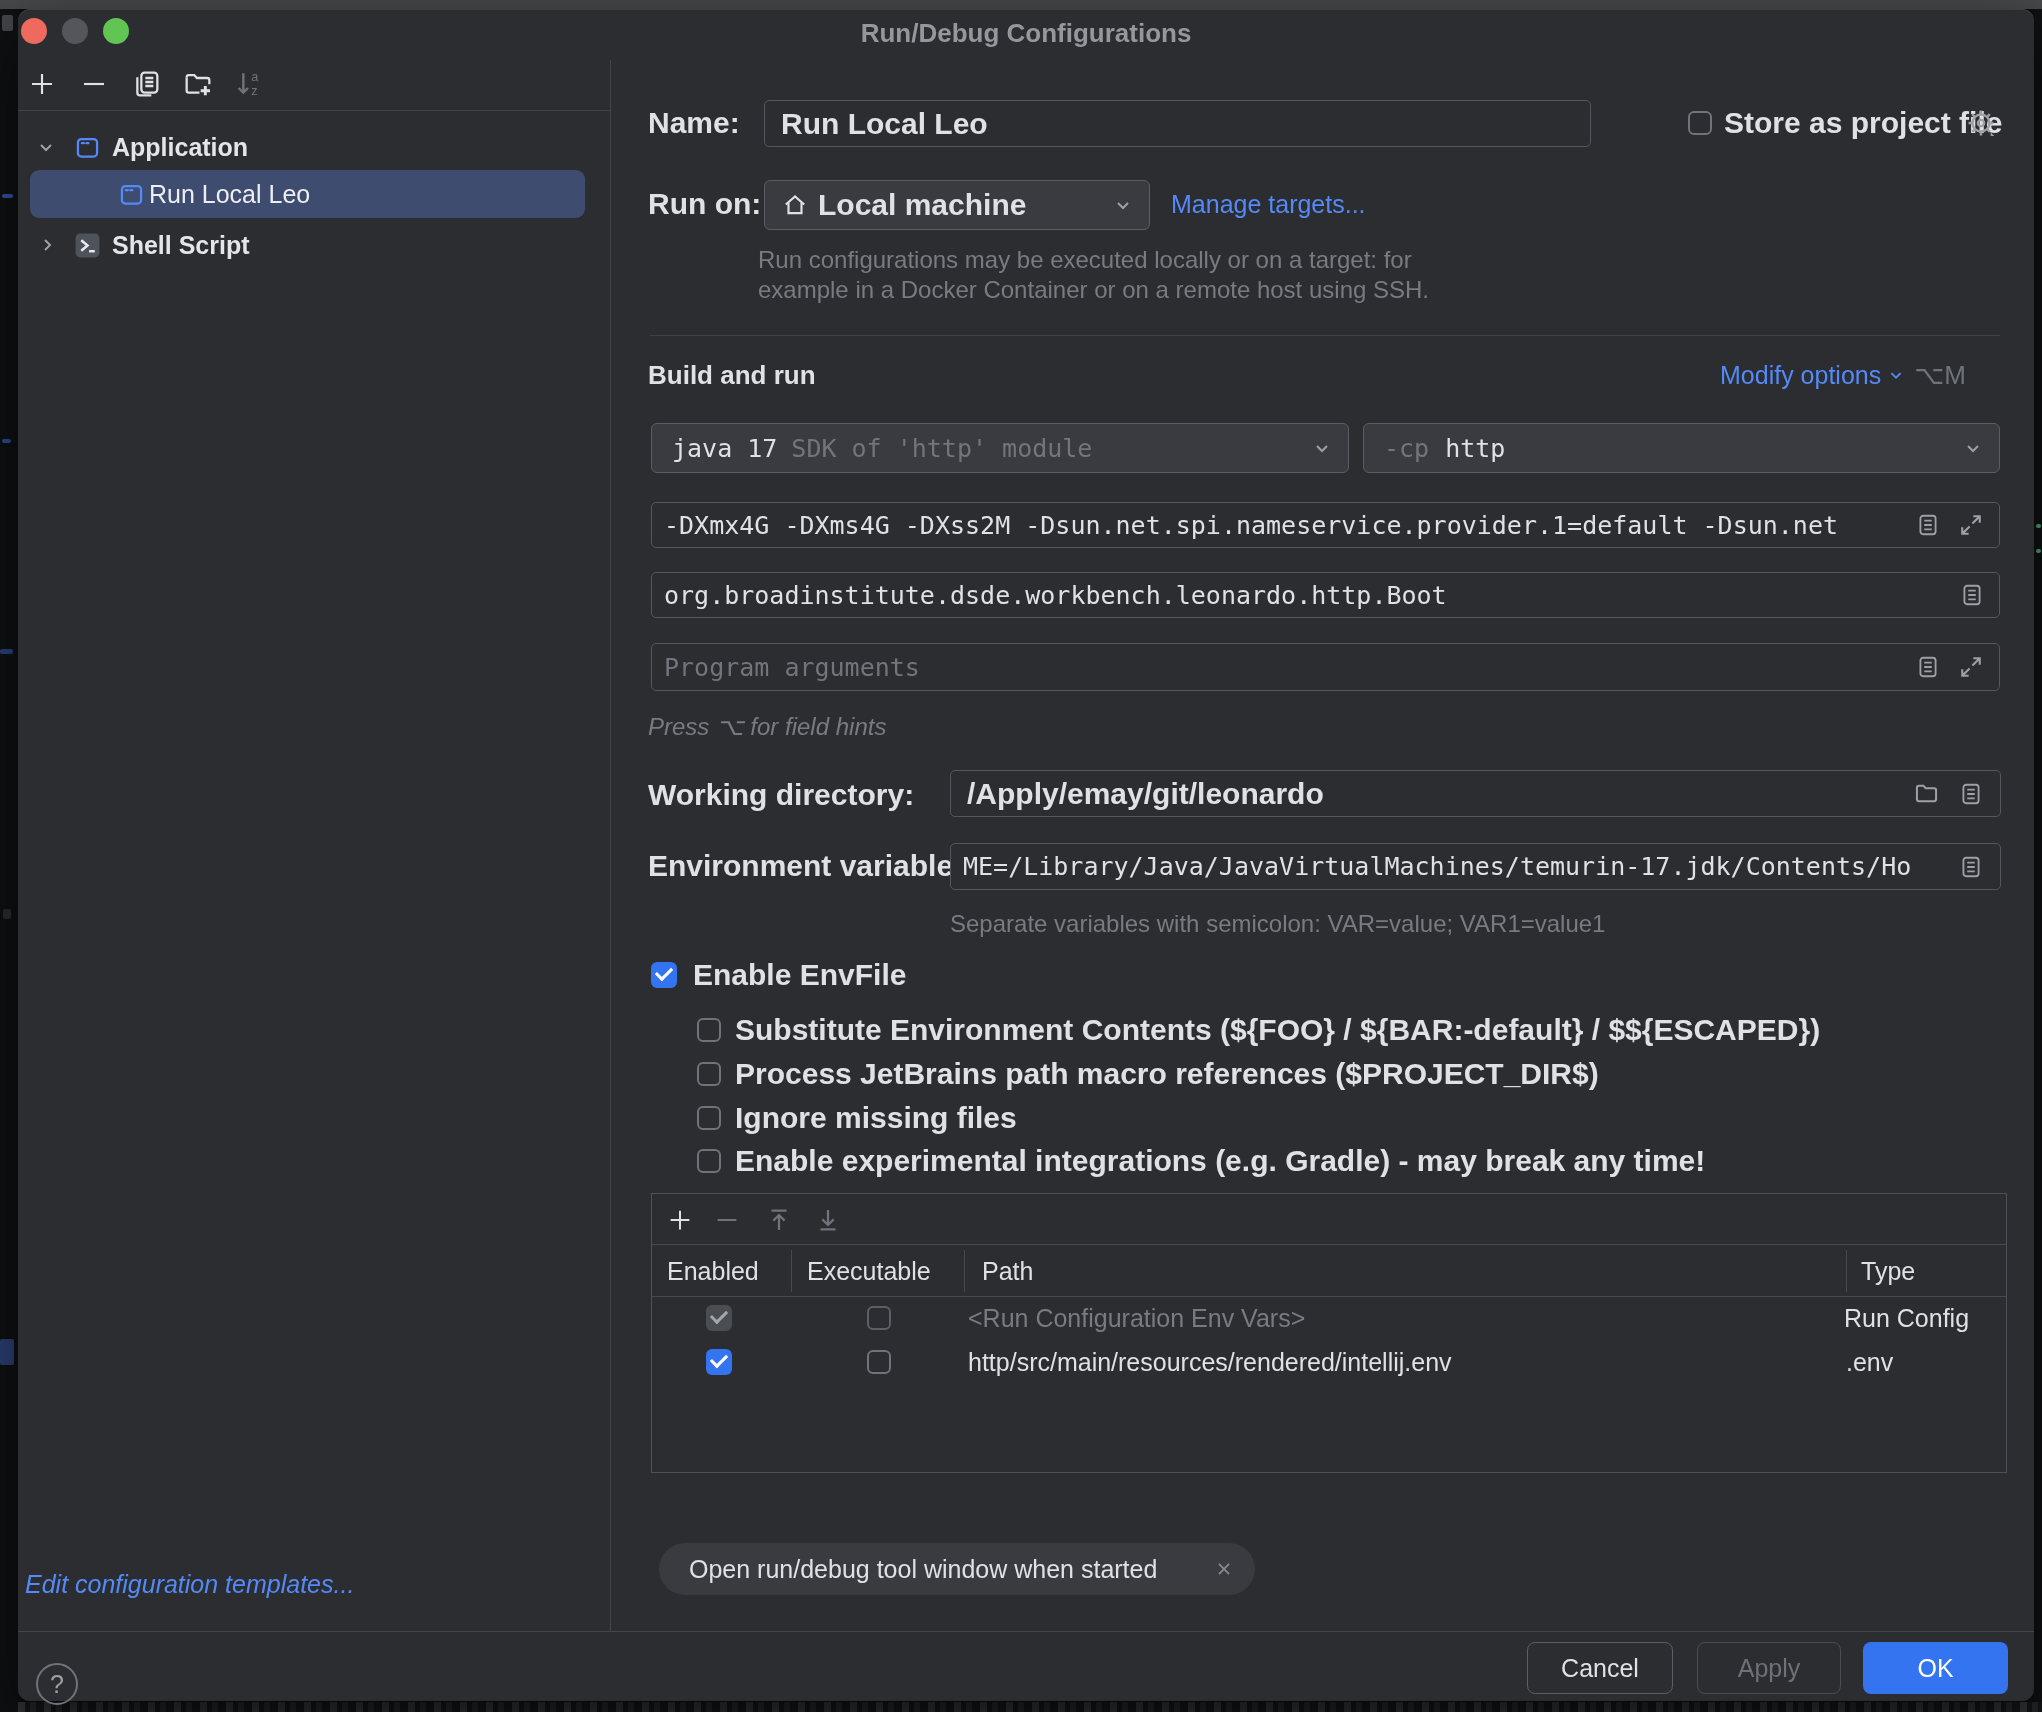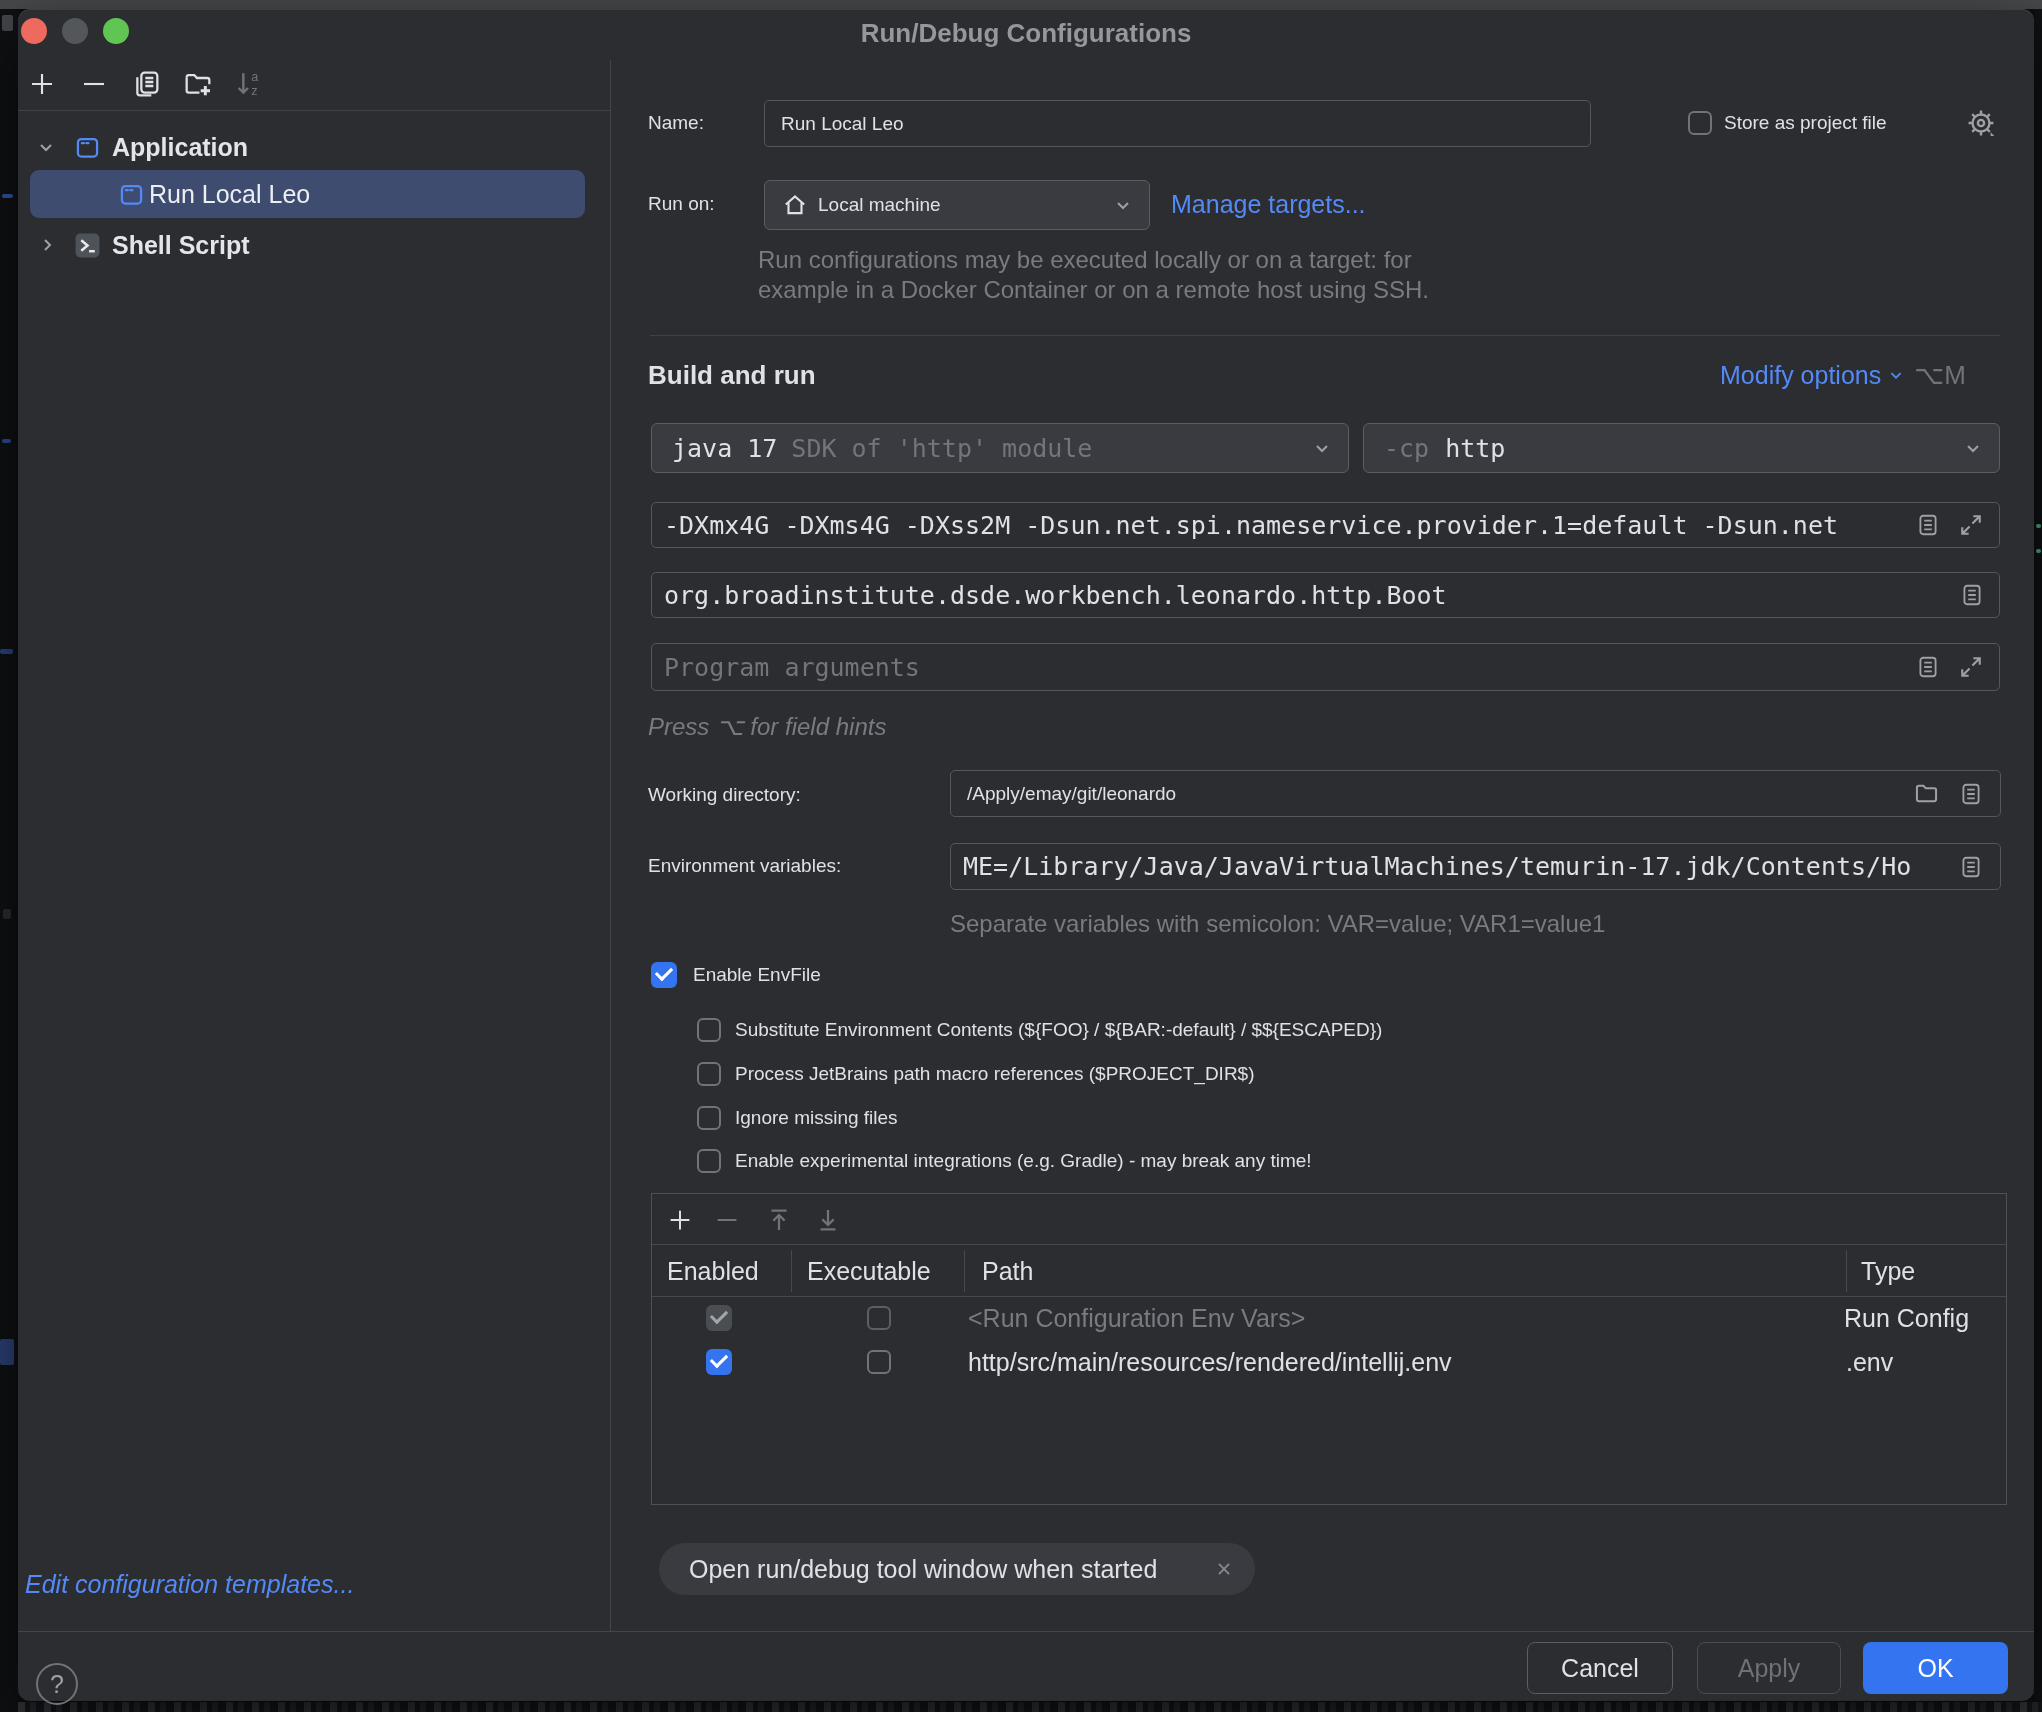--- a/index.html
+++ b/index.html
@@ -9,21 +9,21 @@
   .topstrip{left:0;top:0;width:2042px;height:9px;background:#48494b;}
   .leftstrip{left:0;top:9px;width:18px;height:1703px;background:#101114;}
   .rightstrip{left:2034px;top:9px;width:8px;height:1692px;background:#101114;}
   .botstrip{left:18px;top:1702px;width:2024px;height:10px;
     background:repeating-linear-gradient(90deg,#3b3d42 0 7px,#17181b 7px 12px,#2a2c30 12px 18px,#17181b 18px 26px);opacity:.85;}
   .mark{position:absolute;border-radius:2px;}
   .dialog{left:18px;top:9px;width:2016px;height:1692px;background:#2b2d30;border-radius:12px;
     box-shadow:inset 0 1px 0 #3d3e41,0 24px 70px rgba(0,0,0,.65);}
   .title{left:0;right:0;top:9px;width:2016px;text-align:center;font-size:26px;font-weight:bold;color:#94979c;}
   .light{width:26px;height:26px;border-radius:50%;}
-  .lbl{font-size:19px;color:#dfe1e5;line-height:34px;height:34px;white-space:nowrap;}
+  .lbl{font-size:30px;color:#dfe1e5;line-height:34px;height:34px;white-space:nowrap;font-weight:bold;}
   .bold{font-weight:bold;}
   .hint{font-size:24px;color:#787b82;line-height:30px;white-space:nowrap;}
   .link{font-size:25px;color:#548af7;line-height:34px;white-space:nowrap;cursor:pointer;}
   .mono{font-family:"DejaVu Sans Mono",monospace;font-size:25px;color:#dfe1e5;white-space:nowrap;}
   .mdim{color:#71757c;}
   .fld{border:1px solid #54575d;border-radius:5px;background:#2b2d30;display:flex;align-items:center;overflow:hidden;box-sizing:border-box;}
   .combo{background:#393b40;border-radius:6px;border:1px solid #5a5d63;}
   .icnr{position:absolute;display:flex;align-items:center;color:#9da0a6;}
   .cb{box-sizing:border-box;width:24px;height:24px;border:2px solid #6f737a;border-radius:6px;background:transparent;}
   .cb.big{width:26px;height:26px;}
@@ -293,21 +293,21 @@
 
     <div class="abs cb" style="left:679px;top:1009px;"></div>
     <div class="abs lbl" style="left:717px;top:1004px;">Substitute Environment Contents (${FOO} / ${BAR:-default} / $${ESCAPED})</div>
     <div class="abs cb" style="left:679px;top:1053px;"></div>
     <div class="abs lbl" style="left:717px;top:1048px;">Process JetBrains path macro references ($PROJECT_DIR$)</div>
     <div class="abs cb" style="left:679px;top:1097px;"></div>
     <div class="abs lbl" style="left:717px;top:1092px;">Ignore missing files</div>
     <div class="abs cb" style="left:679px;top:1140px;"></div>
     <div class="abs lbl" style="left:717px;top:1135px;">Enable experimental integrations (e.g. Gradle) - may break any time!</div>
 
-    <div class="abs tbl" style="left:633px;top:1184px;width:1356px;height:312px;">
+    <div class="abs tbl" style="left:633px;top:1184px;width:1356px;height:280px;">
       <div class="abs" style="left:13px;top:11px;color:#dfe1e5;">
         <svg width="30" height="30" viewBox="0 0 24 24" stroke="currentColor" stroke-width="1.6" fill="none">
             <path d="M12 4.5v15M4.5 12h15"></path>
           </svg>
         </div>
       <div class="abs" style="left:60px;top:11px;color:#6f737a;">
         <svg width="30" height="30" viewBox="0 0 24 24" stroke="currentColor" stroke-width="1.6" fill="none">
             <path d="M4.5 12h15"></path>
           </svg>
         </div>

